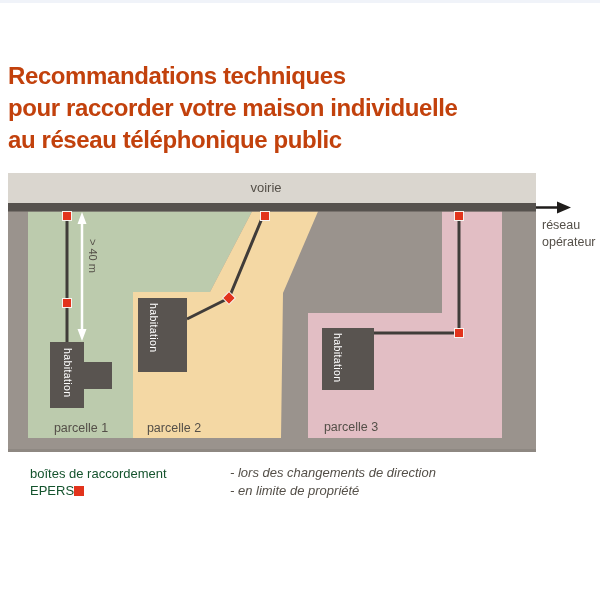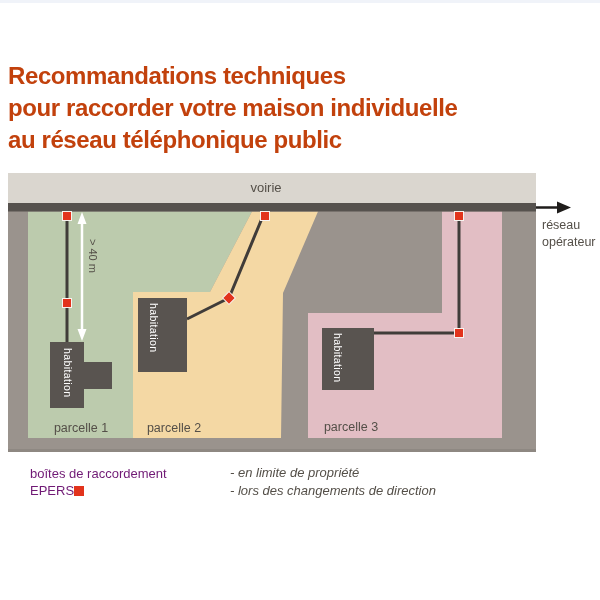--- a/index.html
+++ b/index.html
@@ -16,21 +16,21 @@
     font-size:24px;line-height:32px;font-weight:700;letter-spacing:-0.4px;
     color:#c2410c;white-space:pre-line;
   }
   svg{position:absolute;left:0;top:170px;}
   .t-dark{fill:#544f48;font-family:"Liberation Sans",sans-serif;font-size:13px;}
   .t-parcel{fill:#544f48;font-family:"Liberation Sans",sans-serif;font-size:12.5px;}
   .t-hab{fill:#ffffff;font-family:"Liberation Sans",sans-serif;font-size:10.5px;letter-spacing:.4px;}
   .t-dim{fill:#544f48;font-family:"Liberation Sans",sans-serif;font-size:11px;}
   .t-net{fill:#544f48;font-family:"Liberation Sans",sans-serif;font-size:12.5px;}
   .legend-left{
-    position:absolute;left:30px;top:465px;color:#701a75;
+    position:absolute;left:30px;top:465px;color:#14532d;
     font-size:13px;line-height:17px;
   }
   .epers-row{display:flex;align-items:center;}
   .epers-square{
     display:inline-block;width:10px;height:10px;background:#e2331c;margin-top:1px;
   }
   .legend-right{
     position:absolute;left:230px;top:464px;color:#544f48;
     font-size:13px;line-height:17.5px;font-style:italic;
   }
@@ -95,15 +95,15 @@
 
 <div class="legend-left">
   <div>boîtes de raccordement</div>
   <div class="epers-row">
     <span>EPERS</span>
     <span class="epers-square"></span>
   </div>
 </div>
 
 <div class="legend-right">
+  <div>- lors des changements de direction</div>
   <div>- en limite de propriété</div>
-  <div>- lors des changements de direction</div>
 </div>
 
 </body></html>

